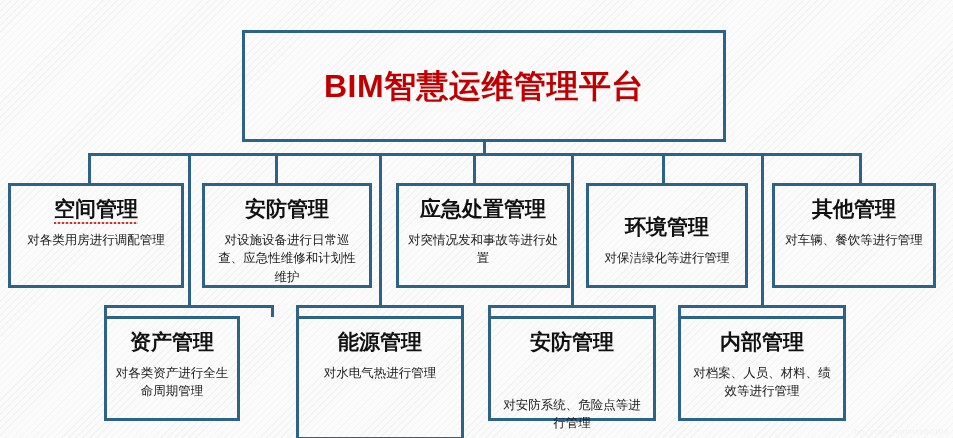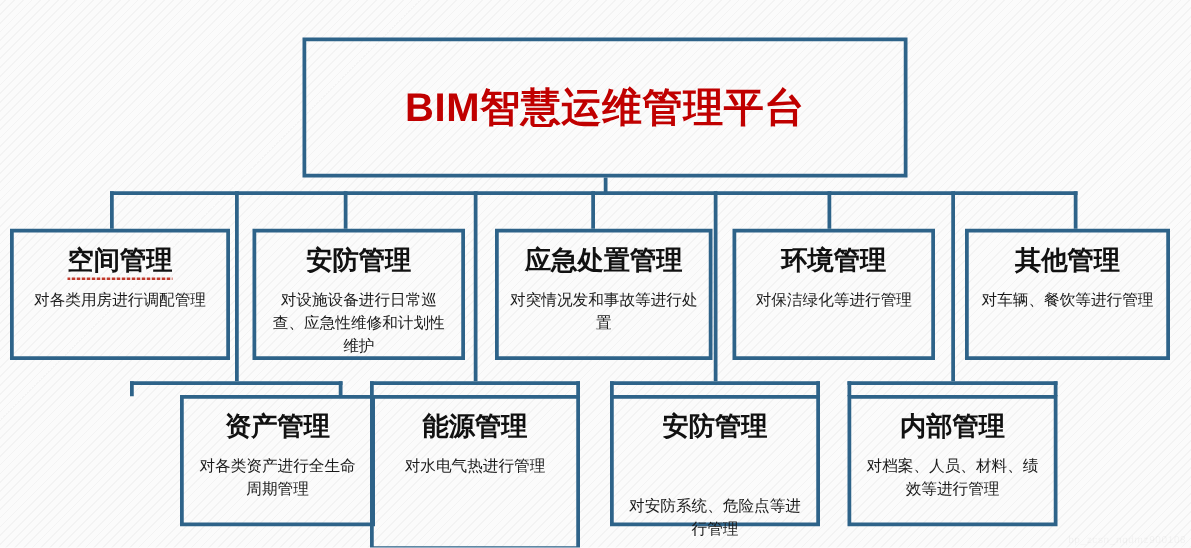--- a/index.html
+++ b/index.html
@@ -154,31 +154,31 @@
   <div class="node node-leaf" style="left:202px; top:183px; width:170px; height:105px;">
     <div class="leaf-title">安防管理</div>
     <div class="leaf-desc">对设施设备进行日常巡查、应急性维修和计划性维护</div>
   </div>
 
   <div class="node node-leaf" style="left:396px; top:183px; width:174px; height:105px;">
     <div class="leaf-title">应急处置管理</div>
     <div class="leaf-desc">对突情况发和事故等进行处置</div>
   </div>
 
-  <div class="node node-leaf" style="left:586px; top:183px; width:162px; height:105px;">
+  <div class="node node-leaf" style="left:586px; top:183px; width:162px; height:105px;justify-content:center;">
     <div class="leaf-title">环境管理</div>
     <div class="leaf-desc">对保洁绿化等进行管理</div>
   </div>
 
   <div class="node node-leaf" style="left:772px; top:183px; width:164px; height:105px;">
     <div class="leaf-title">其他管理</div>
     <div class="leaf-desc wide">对车辆、餐饮等进行管理</div>
   </div>
 
-  <div class="node node-leaf" style="left:104px; top:316px; width:156px; height:105px;margin-left:40px;">
+  <div class="node node-leaf" style="left:104px; top:316px; width:136px; height:105px;">
     <div class="leaf-title">资产管理</div>
     <div class="leaf-desc">对各类资产进行全生命周期管理</div>
   </div>
 
   <div class="node node-leaf" style="left:296px; top:316px; width:168px; height:124px;">
     <div class="leaf-title">能源管理</div>
     <div class="leaf-desc">对水电气热进行管理</div>
   </div>
 
   <div class="node node-leaf" style="left:488px; top:316px; width:168px; height:105px;gap:32px;">

